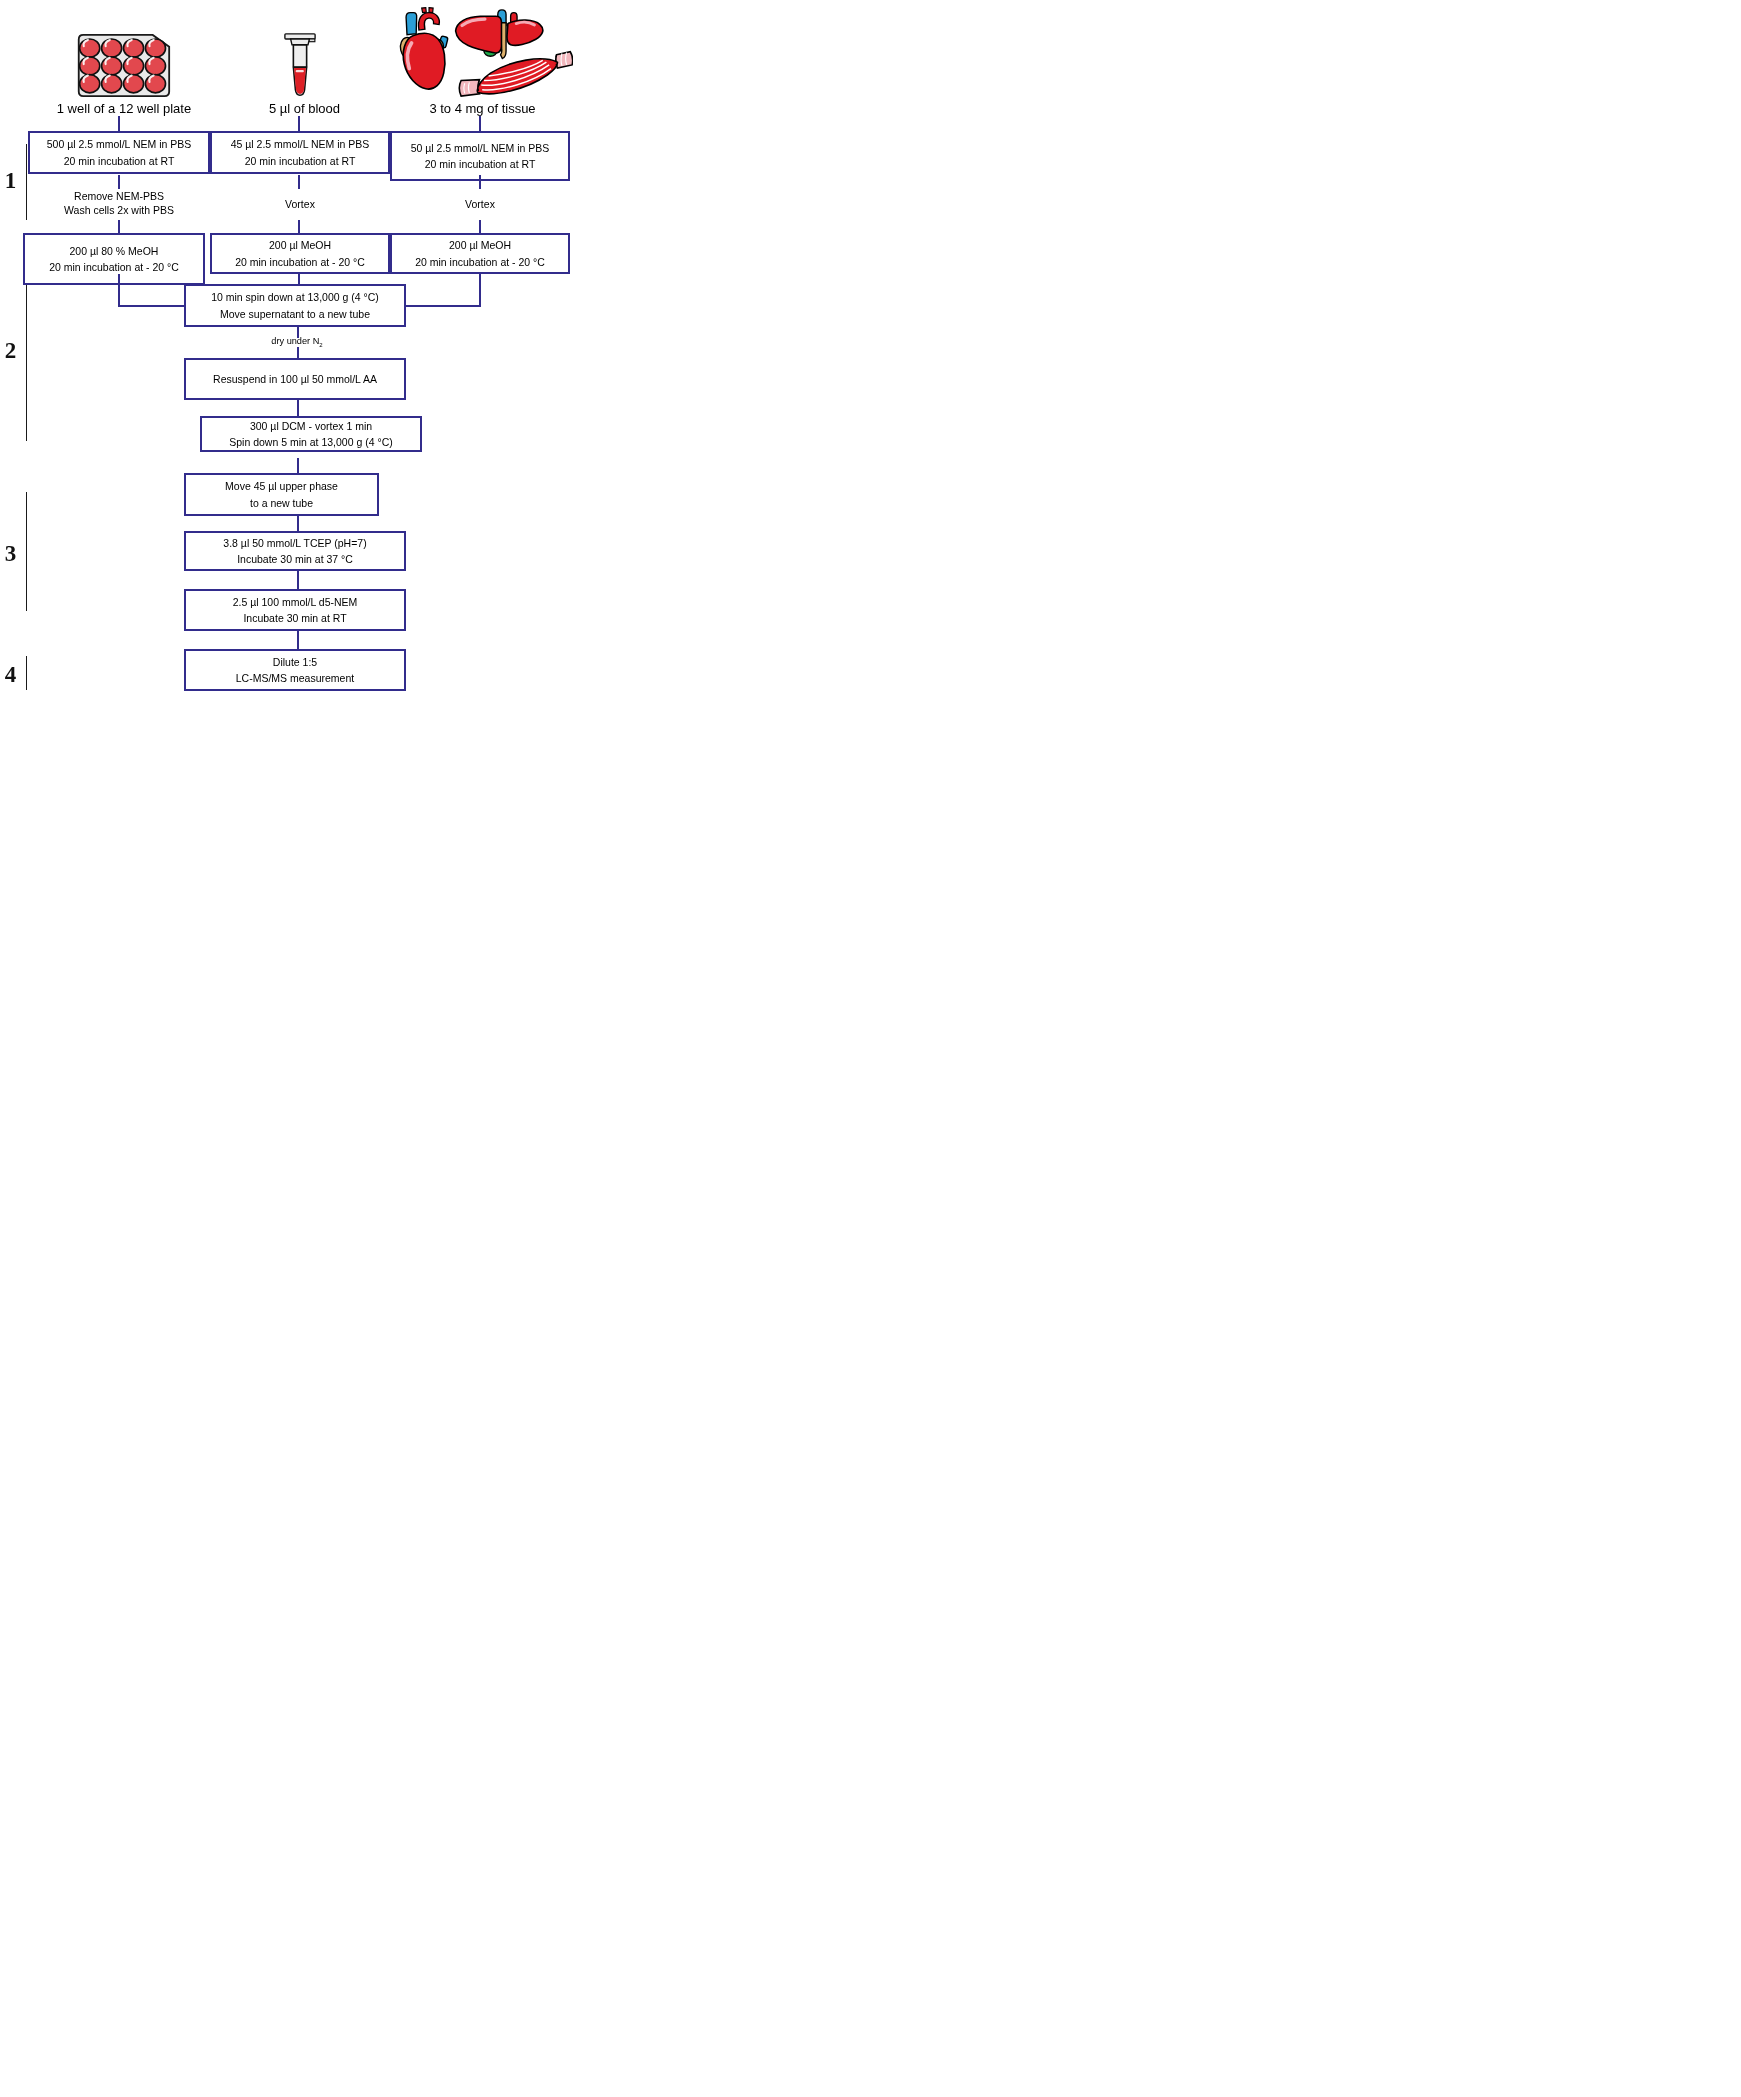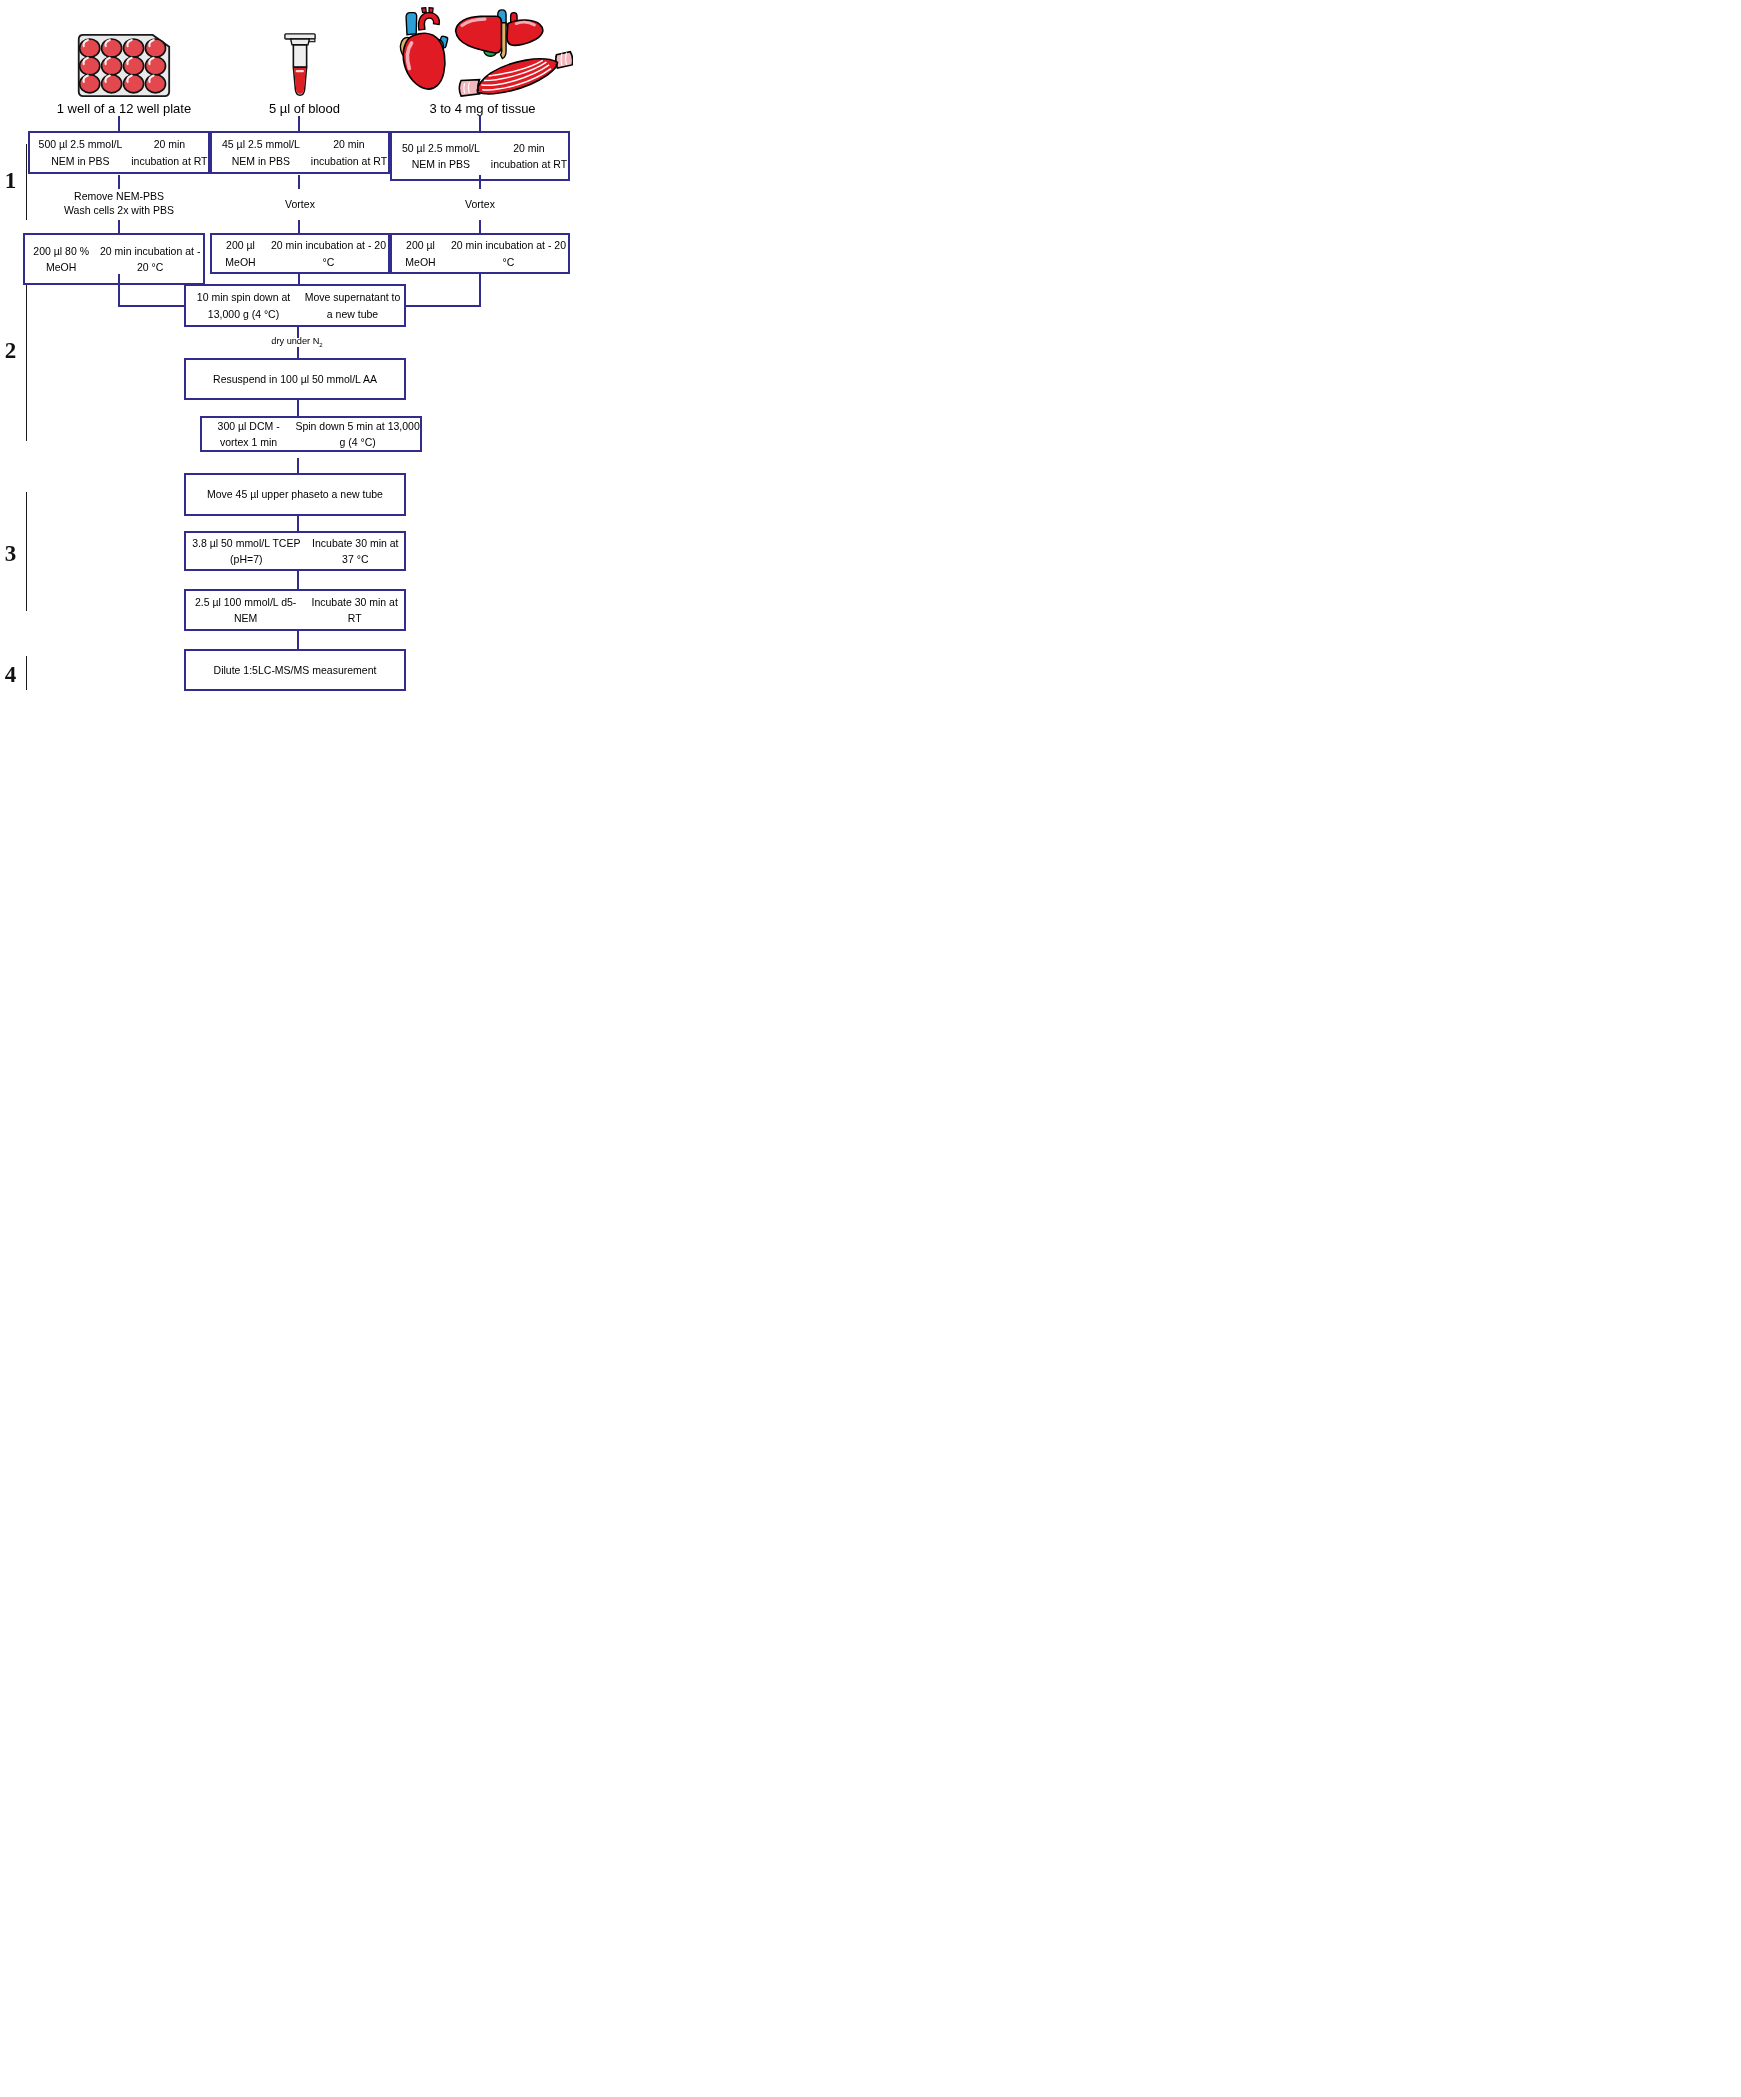--- a/index.html
+++ b/index.html
@@ -11,21 +11,21 @@
     width: 580px;
     height: 699px;
     background: #fff;
     overflow: hidden;
   }
   .box {
     position: absolute;
     border: 2.3px solid var(--accent);
     background: #fff;
     display: flex;
-    flex-direction: row;
+    flex-direction: column;
     justify-content: center;
     align-items: center;
     text-align: center;
     font-size: 10.5px;
     line-height: 16.5px;
     color: #000;
   }
   .freetext {
     position: absolute;
     text-align: center;
@@ -226,21 +226,21 @@
 
   <div class="vline" style="left:297px;top:400px;height:17px"></div>
 
   <div class="box" style="left:200px;top:416px;width:222px;height:36px">
     <div>300 µl DCM - vortex 1 min</div>
     <div>Spin down 5 min at 13,000 g (4 °C)</div>
   </div>
 
   <div class="vline" style="left:297px;top:458px;height:15.6px"></div>
 
-  <div class="box" style="left:184px;top:473px;width:222px;height:43px">
+  <div class="box" style="left:184px;top:473px;width:195px;height:43px">
     <div>Move 45 µl upper phase</div>
     <div>to a new tube</div>
   </div>
 
   <div class="vline" style="left:297px;top:516px;height:15.6px"></div>
 
   <div class="box" style="left:184px;top:531px;width:222px;height:40px">
     <div>3.8 µl 50 mmol/L TCEP (pH=7)</div>
     <div>Incubate 30 min at 37 °C</div>
   </div>

